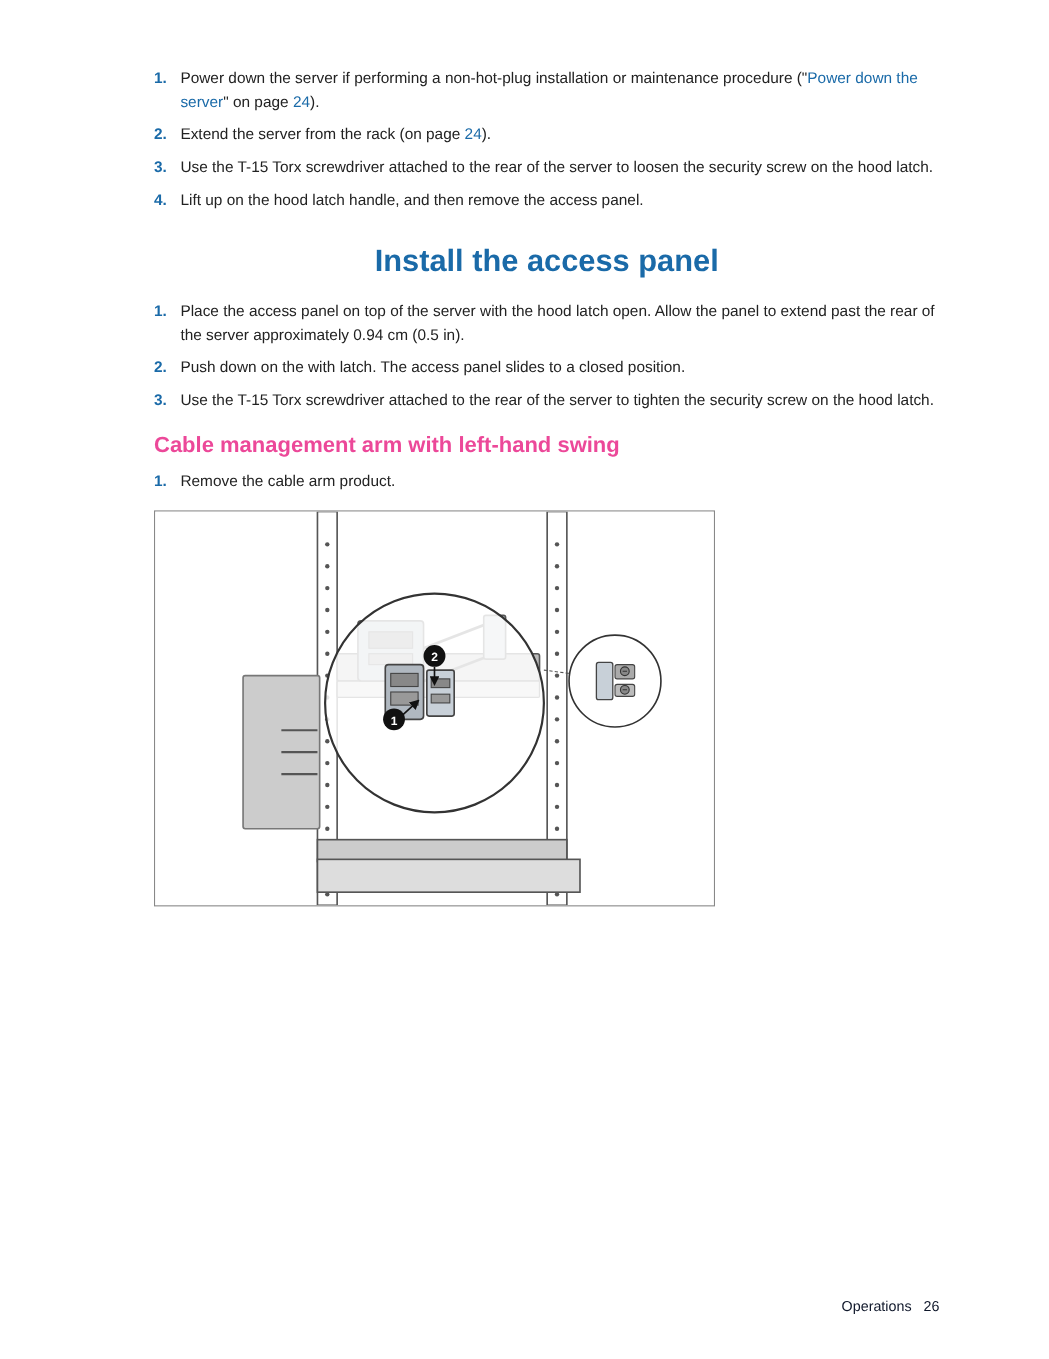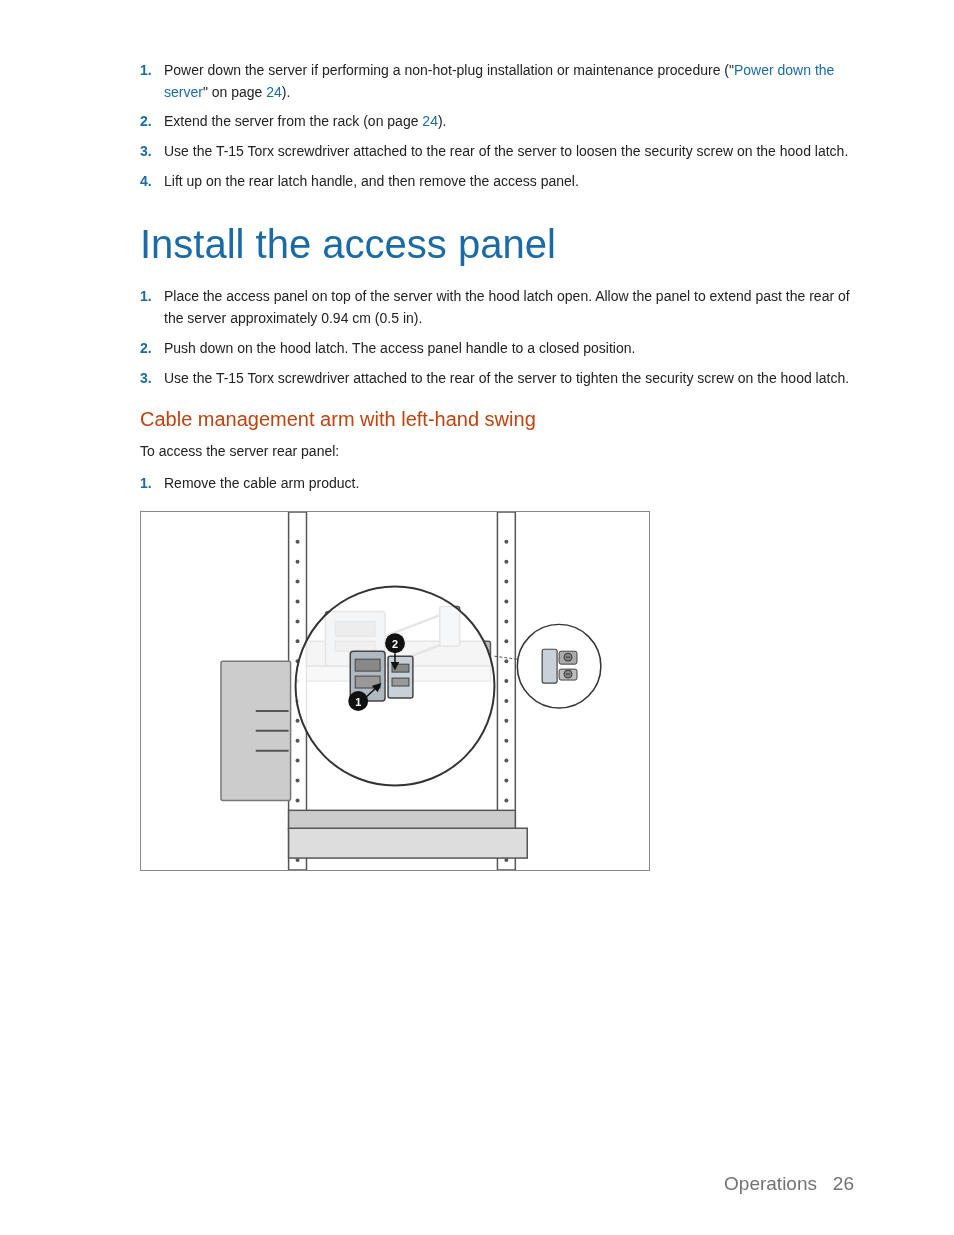--- a/index.html
+++ b/index.html
@@ -47,31 +47,32 @@
       color: #222;
       line-height: 1.55;
     }
 
     .link-text {
       color: #1a6aa8;
       text-decoration: none;
     }
 
     .section-heading-large {
-      font-size: 40px;
-      font-weight: 400;
+      font-size: 28px;
+      font-weight: 700;
       color: #1a6aa8;
       margin: 28px 0 18px 0;
       line-height: 1.2;
+      text-align: center;
     }
 
     .section-heading-small {
       font-size: 20px;
-      font-weight: 400;
-      color: #c2410c;
+      font-weight: 700;
+      color: #ec4899;
       margin: 18px 0 10px 0;
       line-height: 1.2;
     }
 
     .intro-text {
       margin-bottom: 10px;
       line-height: 1.55;
     }
 
     .diagram-container {
@@ -81,22 +82,22 @@
       height: 360px;
       position: relative;
       overflow: hidden;
       background: #fff;
     }
 
     .footer-line {
       position: absolute;
       bottom: 40px;
       right: 100px;
-      font-size: 19px;
-      color: #737373;
+      font-size: 13px;
+      color: #0f172a;
     }
 
     
     .diagram-svg {
       width: 100%;
       height: 100%;
     }
   </style>
 </head>
 <body>
@@ -118,52 +119,51 @@
     </li>
     <li>
       <span class="list-number">3.</span>
       <span class="list-content">
         Use the T-15 Torx screwdriver attached to the rear of the server to loosen the security screw on the hood latch.
       </span>
     </li>
     <li>
       <span class="list-number">4.</span>
       <span class="list-content">
-        Lift up on the rear latch handle, and then remove the access panel.
+        Lift up on the hood latch handle, and then remove the access panel.
       </span>
     </li>
   </ul>
 
   <h2 class="section-heading-large">Install the access panel</h2>
 
   <ul class="numbered-list">
     <li>
       <span class="list-number">1.</span>
       <span class="list-content">
         Place the access panel on top of the server with the hood latch open. Allow the panel to extend past the rear of the server approximately 0.94 cm (0.5 in).
       </span>
     </li>
     <li>
       <span class="list-number">2.</span>
       <span class="list-content">
-        Push down on the hood latch. The access panel handle to a closed position.
+        Push down on the with latch. The access panel slides to a closed position.
       </span>
     </li>
     <li>
       <span class="list-number">3.</span>
       <span class="list-content">
         Use the T-15 Torx screwdriver attached to the rear of the server to tighten the security screw on the hood latch.
       </span>
     </li>
   </ul>
 
 
   <h3 class="section-heading-small">Cable management arm with left-hand swing</h3>
 
-  <p class="intro-text">To access the server rear panel:</p>
 
   <ul class="numbered-list">
     <li>
       <span class="list-number">1.</span>
       <span class="list-content">
         Remove the cable arm product.
       </span>
     </li>
   </ul>
 

